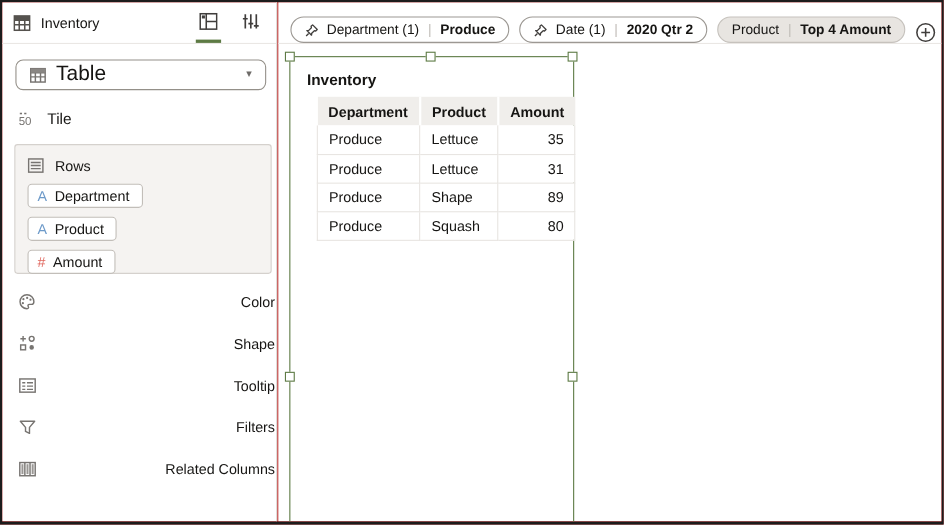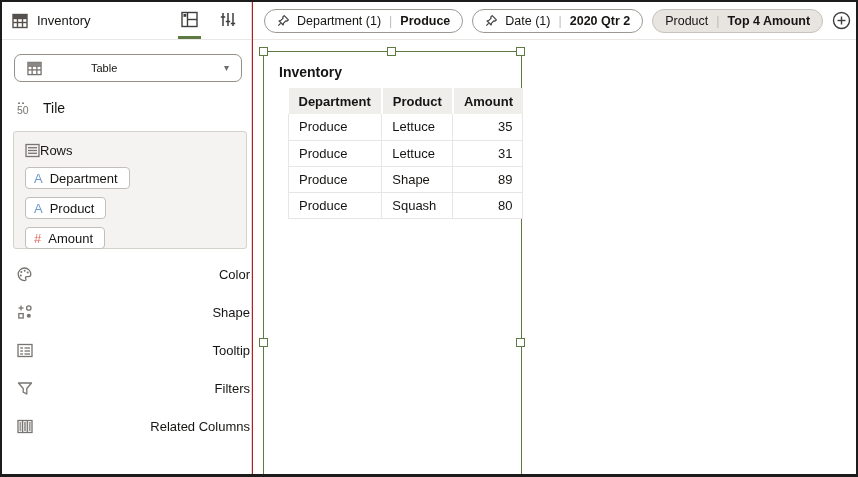--- a/index.html
+++ b/index.html
@@ -24,35 +24,35 @@
   .sidebar-title { font-size:13px; color:#161513; }
   .tabs { margin-left:auto; display:flex; align-items:stretch; gap:16px; }
   .tab { display:flex; align-items:center; padding:0 3px; border-bottom:3px solid transparent; cursor:pointer; }
   .tab.active { border-bottom-color:#5d7a44; }
 
   .viz-select {
     position:absolute; left:12px; top:52px; width:228px; height:28px;
     border:1px solid #949089; border-radius:7px; background:#fff;
     display:flex; align-items:center; gap:9px; padding:0 12px; cursor:pointer;
   }
-  .viz-select .label { font-size:11px;margin-left:40px; }
+  .viz-select .label { font-size:19px; }
   .viz-select .caret { margin-left:auto; color:#6e6b68; font-size:10px; line-height:1; }
 
   .tile-row {
     position:absolute; left:14px; top:94px; height:24px; width:220px;
     display:flex; align-items:center; gap:11px; cursor:pointer;
   }
   .tile-row .label { font-size:14px; }
 
   .rows-panel {
     position:absolute; left:11px; top:129px; width:234px; height:118px;
     background:#f5f3f1; border:1px solid #d5d1cd; border-radius:3px;
     padding:8px 10px 0 11px;
   }
-  .rows-head { display:flex; align-items:center; height:20px; margin-bottom:7px; }
+  .rows-head { display:flex; align-items:center; gap:10px; height:20px; margin-bottom:7px; }
   .rows-head .label { font-size:13px; }
   .pill {
     display:flex; align-items:center; gap:7px; width:max-content;
     height:22px; padding:0 11px 0 8px; margin-bottom:8px;
     background:#fff; border:1px solid #c2beb9; border-radius:4px;
     font-size:13px; cursor:grab;
   }
   .glyph-attr { color:#6d9ac9; font-size:13px; font-weight:500; }
   .glyph-measure { color:#e0685f; font-size:13px; font-weight:500; }
 
@@ -60,21 +60,21 @@
   .prop-item {
     height:38px; display:flex; align-items:center; gap:12px;
     padding-left:14px; font-size:13px; cursor:pointer;justify-content:space-between;
   }
   .picon { width:17px; display:flex; justify-content:center; }
 
   
   .canvas { position:absolute; left:251px; top:0; right:0; bottom:0; background:#fff; }
   .filter-bar {
     height:38px; border-bottom:1px solid #eae7e4;
-    display:flex; align-items:center; gap:9px; padding:0 8px 0 11px;
+    display:flex; align-items:flex-end; gap:9px; padding:0 8px 0 11px;
   }
   .fpill {
     height:24px; display:flex; align-items:center; gap:7px;
     padding:0 12px; border:1px solid #9c9893; border-radius:12px;
     background:#fff; font-size:12.5px; cursor:pointer; white-space:nowrap;
   }
   .fpill .fname { color:#161513; }
   .fpill .fsep { color:#c0bcb7; margin:0 1px; }
   .fpill .fval { font-weight:bold; }
   .fpill.selected { background:#e8e5e1; border-color:#c6c2bd; }

